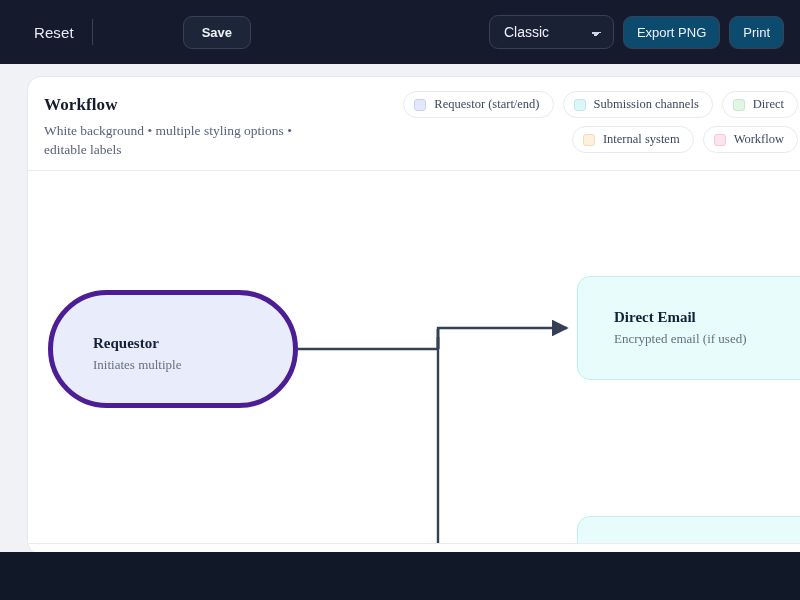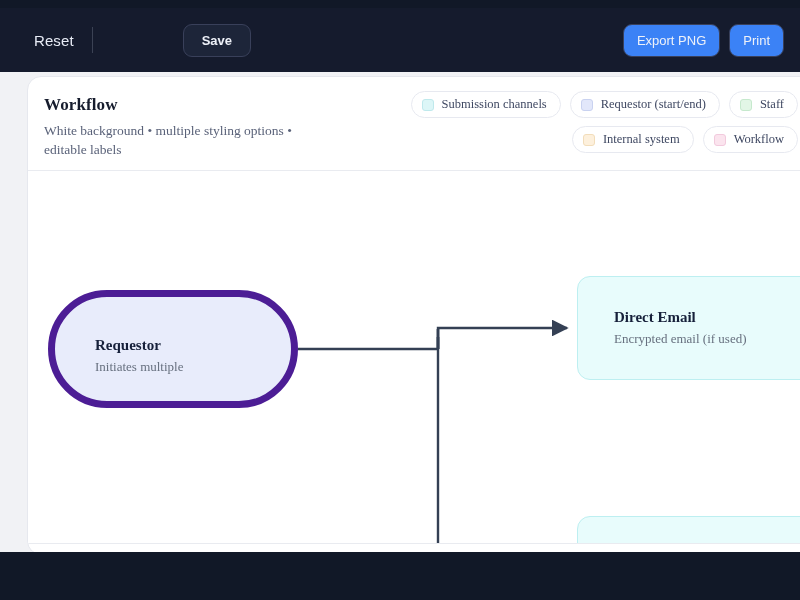--- a/index.html
+++ b/index.html
@@ -15,21 +15,21 @@
   #root {
     position: relative;
     width: 800px; height: 600px;
     background: #111827;
     overflow: hidden;
   }
 
   
   .toolbar {
     position: absolute;
-    left: 0; top: 8px;
+    left: 0; top: 0;
     width: 800px; height: 64px;
     background: #151b2d;
     display: flex;
     align-items: center;
     padding: 0 16px;
     z-index: 10;
   }
   .tb-reset {
     color: #e8ecf6;
     font-size: 15px;
@@ -62,21 +62,21 @@
     border-radius: 9px;
     color: #eef1f8;
     font-family: "Liberation Sans", sans-serif;
     font-size: 13px;
     font-weight: bold;
     padding: 8px 18px;
     cursor: pointer;
     white-space: nowrap;
   }
   .btn-plain {
-    background: #3b82f6;
+    background: #0c4a6e;
     border: 1px solid #39405a;
     border-radius: 9px;
     color: #eef1f8;
     font-family: "Liberation Sans", sans-serif;
     font-size: 13px;
     font-weight: normal;
     padding: 8px 13px;
     cursor: pointer;
     white-space: nowrap;
     margin-left: 9px;
@@ -218,21 +218,21 @@
     font-size: 13px;
     color: #67707f;
     margin: 0;
     white-space: nowrap;
   }
 
   .node-requestor {
     left: 20px; top: 119px;
     width: 250px; height: 118px;
     background: #e8ecfb;
-    border: 7px solid #4c1d95;
+    border: 5px solid #4c1d95;
     border-radius: 999px;
     padding: 40px 0 0 40px;
   }
   .node-box {
     background: #e8fcfc;
     border: 1px solid #bdeff1;
     border-radius: 13px;
     padding: 32px 0 0 36px;
   }
   .node-email    { left: 549px; top: 105px; width: 248px; height: 104px; }
@@ -253,43 +253,46 @@
 
   <div class="toolbar">
     <button class="tb-reset">Reset</button>
     <div class="tb-sep"></div>
 
     <div class="tb-spacer-a"></div>
     <button class="btn-pill">Save</button>
 
     <div class="tb-spacer-b"></div>
 
+    <select class="style-select">
+      <option selected="">Classic</option>
+    </select>
     <button class="btn-plain">Export PNG</button>
     <button class="btn-plain">Print</button>
   </div>
 
   <div class="page">
     <div class="card">
 
       <div class="card-head">
         <div class="head-title">Workflow</div>
         <div class="head-sub">White background • multiple styling options • editable labels</div>
 
         <div class="legend">
           <div class="chip">
+            <span class="chip-sw" style="background:#e2e7fa;border:1px solid #c9d2f0;"></span>
+            <span class="chip-label">Requestor (start/end)</span>
+          </div>
+          <div class="chip">
             <span class="chip-sw" style="background:#dcf6f7;border:1px solid #bfe9ec;"></span>
             <span class="chip-label">Submission channels</span>
           </div>
           <div class="chip">
-            <span class="chip-sw" style="background:#e2e7fa;border:1px solid #c9d2f0;"></span>
-            <span class="chip-label">Requestor (start/end)</span>
-          </div>
-          <div class="chip">
             <span class="chip-sw" style="background:#e2f6e6;border:1px solid #c6e9cd;"></span>
-            <span class="chip-label">Staff</span>
+            <span class="chip-label">Direct</span>
           </div>
           <div class="chip">
             <span class="chip-sw" style="background:#fdf0dc;border:1px solid #f2ddba;"></span>
             <span class="chip-label">Internal system</span>
           </div>
           <div class="chip">
             <span class="chip-sw" style="background:#fbe4ee;border:1px solid #f2cadd;"></span>
             <span class="chip-label">Workflow</span>
           </div>
         </div>

